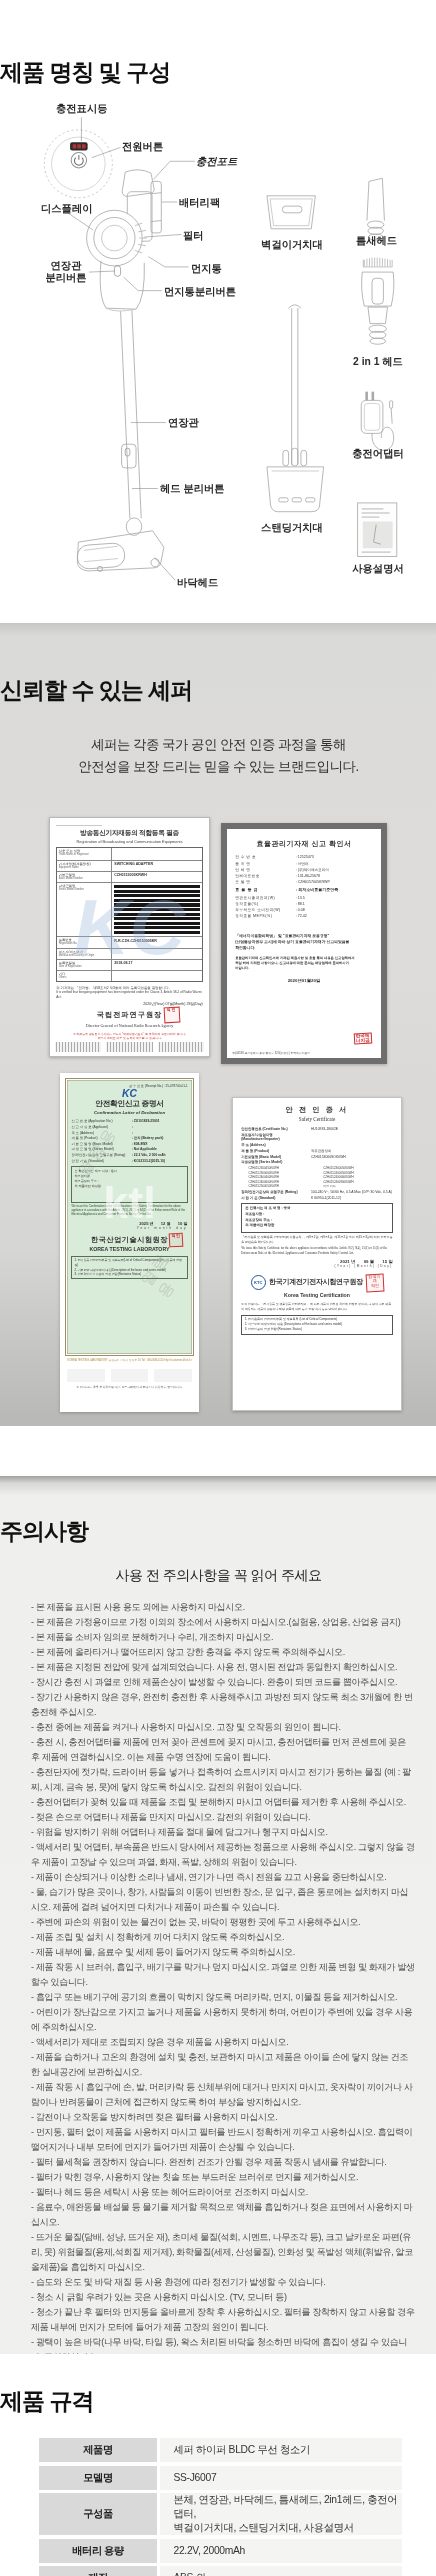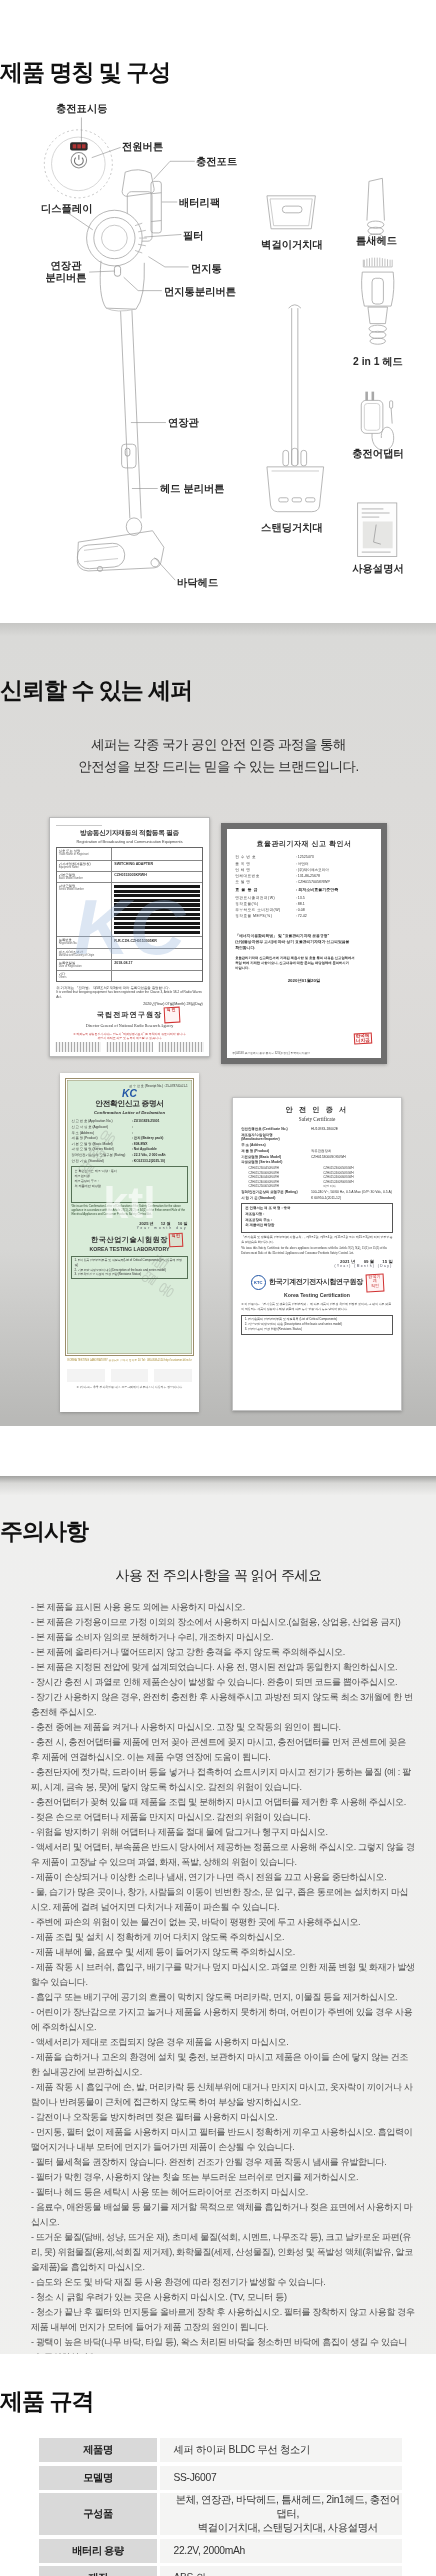--- a/index.html
+++ b/index.html
@@ -119,21 +119,21 @@
   .caution-list li:before { content:"- "; }
 
   
   .s4 { top:2354px; height:706px; background:#fff; }
   .s4 .big-title { top:32px; }
   .spec-table { position:absolute; top:84px; left:39px; width:363px; }
   .srow { display:flex; margin-bottom:3.6px; }
   .slab { width:118px; min-height:24px; background:#d9d9d9; font-size:10.3px; font-weight:700; color:#1d1d1d;
           display:flex; align-items:center; justify-content:center; letter-spacing:-0.5px; text-align:center; }
   .sval { flex:1; min-height:24px; background:#f4f4f3; margin-left:3.1px; font-size:10.3px; color:#333;
-          display:flex; align-items:center; padding-left:13.4px; letter-spacing:-0.3px; white-space:pre-line; position:relative;text-align:center; }
+          display:flex; align-items:center; padding-left:13.4px; letter-spacing:-0.3px; white-space:pre-line; position:relative; }
   .srow.tall .slab,.srow.tall .sval { min-height:38px; }
 </style>
 </head>
 <body>
 
 <div id="page">
 
   <section class="s1">
     <h1 class="big-title">제품 명칭 및 구성</h1>
 
@@ -239,21 +239,21 @@
           <polyline points="314,564 268,564 240,538"></polyline>
           <line x1="322" y1="820" x2="254" y2="820"></line>
           <line x1="306" y1="948" x2="256" y2="948"></line>
           <line x1="340" y1="1126" x2="300" y2="1082"></line>
         </g>
       </g>
     </svg>
 
     <span class="part-label" style="left:56px; top:102px;">충전표시등</span>
     <span class="part-label" style="left:122px; top:140px;">전원버튼</span>
-    <span class="part-label" style="left:196px; top:155px;">충전포트</span>
+    <span class="part-label" style="left:196px; top:155px;font-style:italic;">충전포트</span>
     <span class="part-label" style="left:179px; top:196px;">배터리팩</span>
     <span class="part-label" style="left:41px; top:202px;">디스플레이</span>
     <span class="part-label" style="left:183px; top:229px;">필터</span>
     <span class="part-label" style="left:191px; top:262px;">먼지통</span>
     <span class="part-label ctr" style="left:44px; top:259px; width:44px;">연장관</span>
     <span class="part-label ctr" style="left:44px; top:271px; width:44px;">분리버튼</span>
     <span class="part-label" style="left:164px; top:285px;">먼지통분리버튼</span>
     <span class="part-label" style="left:168px; top:416px;">연장관</span>
     <span class="part-label" style="left:160px; top:482px;">헤드 분리버튼</span>
     <span class="part-label" style="left:177px; top:576px;">바닥헤드</span>

